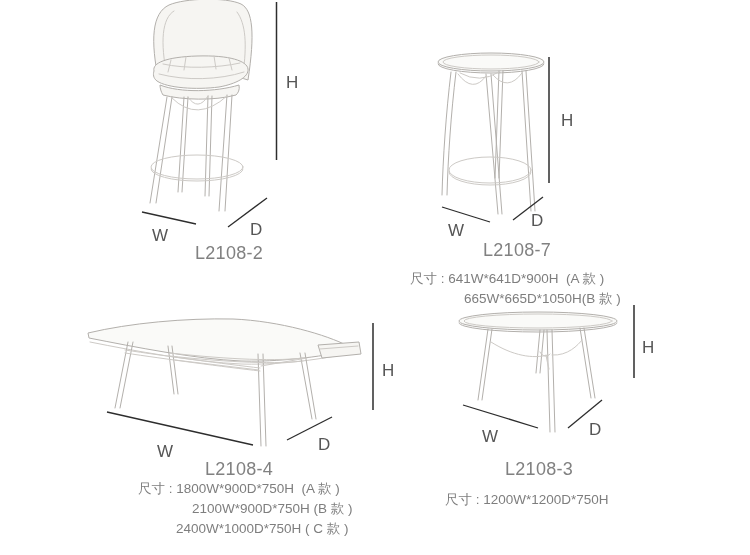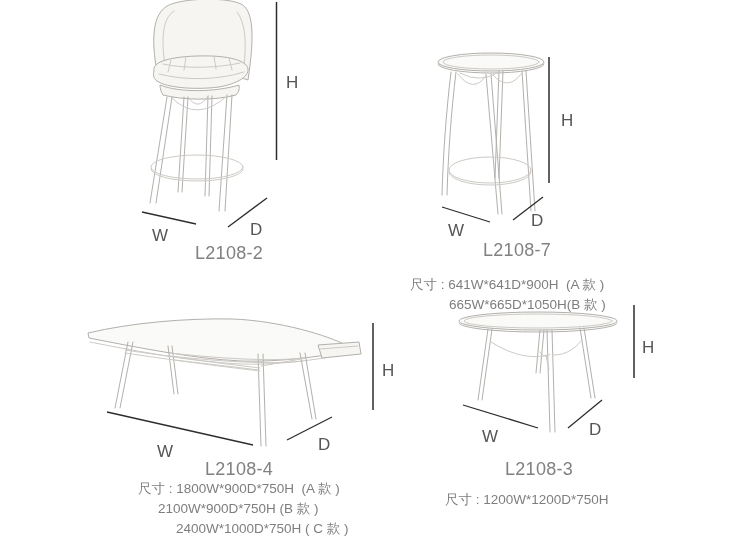--- a/index.html
+++ b/index.html
@@ -95,23 +95,23 @@
       <g>
         <line class="dim-h" x1="134" y1="29" x2="134" y2="155"></line>
         <line class="dim" x1="27" y1="179" x2="75" y2="194"></line>
         <line class="dim" x1="98" y1="192" x2="128" y2="169"></line>
         <text class="dim-label" x="146" y="98">H</text>
         <text class="dim-label" x="33" y="208">W</text>
         <text class="dim-label" x="116" y="198">D</text>
       </g>
     </svg>
     <div class="title" style="left:483px;top:240px">L2108-7</div>
-    <div class="specs" style="left:410px;top:275px">
+    <div class="specs" style="left:410px;top:269px">
       <div class="spec-line"><span>尺寸 : </span><span>641W*641D*900H  (A 款 )</span></div>
-      <div class="spec-line" style="margin-left:39px">665W*665D*1050H(B 款 )</div>
+      <div class="spec-line" style="margin-left:54px">665W*665D*1050H(B 款 )</div>
     </div>
   </div>
 
   <div class="product">
     <svg class="drawing" style="left:75px;top:298px" width="320" height="167" viewBox="0 0 320 167">
       <g>
 
         <path class="top-fill" d="M13,35 C55,25 110,20 158,21 C205,23 252,37 273,48 L272,53 C235,61 192,64 166,63 C120,61 60,49 14,40 Z"></path>
         <path class="sk-d" d="M15,44 C60,53 120,64 166,66 C192,67 233,64 270,56"></path>
 
@@ -132,21 +132,21 @@
         <line class="dim" x1="32" y1="114" x2="178" y2="147"></line>
         <line class="dim" x1="212" y1="142" x2="257" y2="119"></line>
         <text class="dim-label" x="307" y="78">H</text>
         <text class="dim-label" x="82" y="159">W</text>
         <text class="dim-label" x="243" y="152">D</text>
       </g>
     </svg>
     <div class="title" style="left:205px;top:459px">L2108-4</div>
     <div class="specs" style="left:138px;top:479px">
       <div class="spec-line"><span>尺寸 : </span><span>1800W*900D*750H  (A 款 )</span></div>
-      <div class="spec-line" style="margin-left:20px">2100W*900D*750H (B 款 )</div>
+      <div class="spec-line" style="margin-left:54px">2100W*900D*750H (B 款 )</div>
       <div class="spec-line" style="margin-left:38px">2400W*1000D*750H ( C 款 )</div>
     </div>
   </div>
 
   <div class="product">
     <svg class="drawing" style="left:428px;top:295px" width="230" height="152" viewBox="0 0 230 152">
       <g>
 
         <ellipse class="top-fill" cx="110" cy="26" rx="79" ry="9"></ellipse>
         <path class="sk" d="M31,28 A79,9 0 0 0 189,28"></path>

